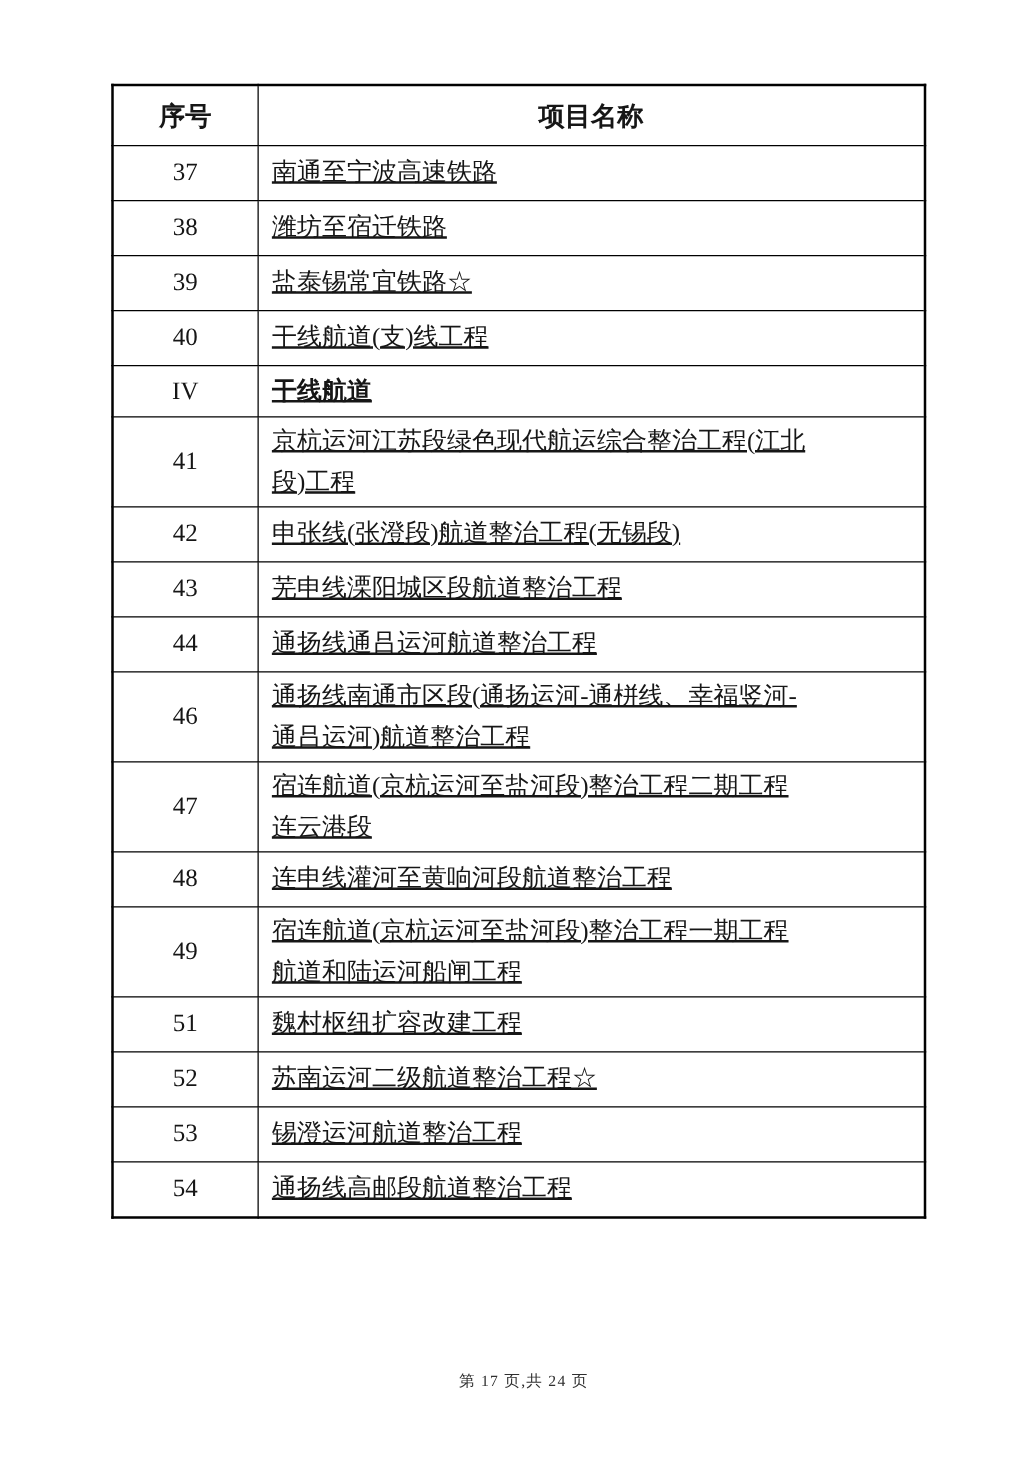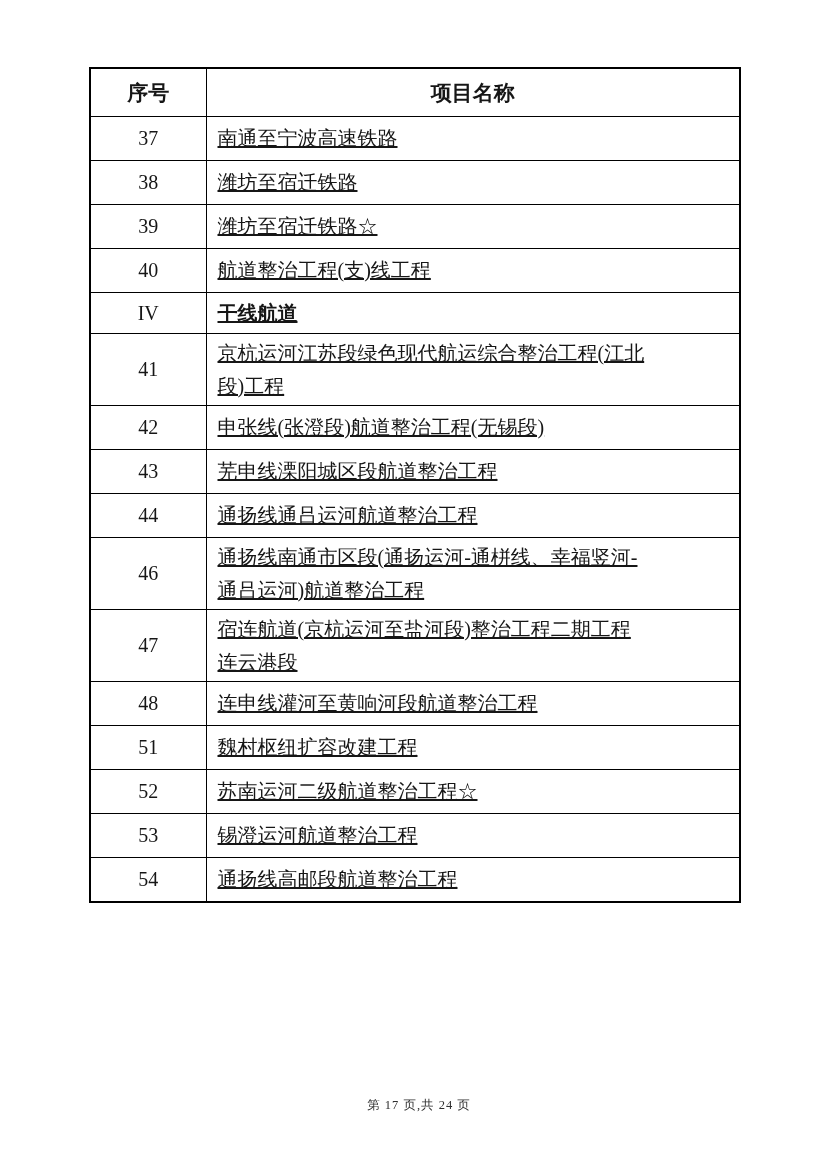--- a/index.html
+++ b/index.html
@@ -83,25 +83,25 @@
         <tr class="h1">
           <td class="no">37</td>
           <td class="name">南通至宁波高速铁路</td>
         </tr>
         <tr class="h1">
           <td class="no">38</td>
           <td class="name">潍坊至宿迁铁路</td>
         </tr>
         <tr class="h1">
           <td class="no">39</td>
-          <td class="name">潍坊至宿迁铁路☆</td>
+          <td class="name">盐泰锡常宜铁路☆</td>
         </tr>
         <tr class="h1">
           <td class="no">40</td>
-          <td class="name">航道整治工程(支)线工程</td>
+          <td class="name">干线航道(支)线工程</td>
         </tr>
         <tr class="hs">
           <td class="no">IV</td>
           <td class="name bold">干线航道</td>
         </tr>
         <tr class="h2">
           <td class="no">41</td>
           <td class="name">京杭运河江苏段绿色现代航运综合整治工程(江北
 段)工程</td>
         </tr>
@@ -124,20 +124,25 @@
         </tr>
         <tr class="h2">
           <td class="no">47</td>
           <td class="name">宿连航道(京杭运河至盐河段)整治工程二期工程
 连云港段</td>
         </tr>
         <tr class="h1">
           <td class="no">48</td>
           <td class="name">连申线灌河至黄响河段航道整治工程</td>
         </tr>
+        <tr class="h2">
+          <td class="no">49</td>
+          <td class="name">宿连航道(京杭运河至盐河段)整治工程一期工程
+航道和陆运河船闸工程</td>
+        </tr>
         <tr class="h1">
           <td class="no">51</td>
           <td class="name">魏村枢纽扩容改建工程</td>
         </tr>
         <tr class="h1">
           <td class="no">52</td>
           <td class="name">苏南运河二级航道整治工程☆</td>
         </tr>
         <tr class="h1">
           <td class="no">53</td>

